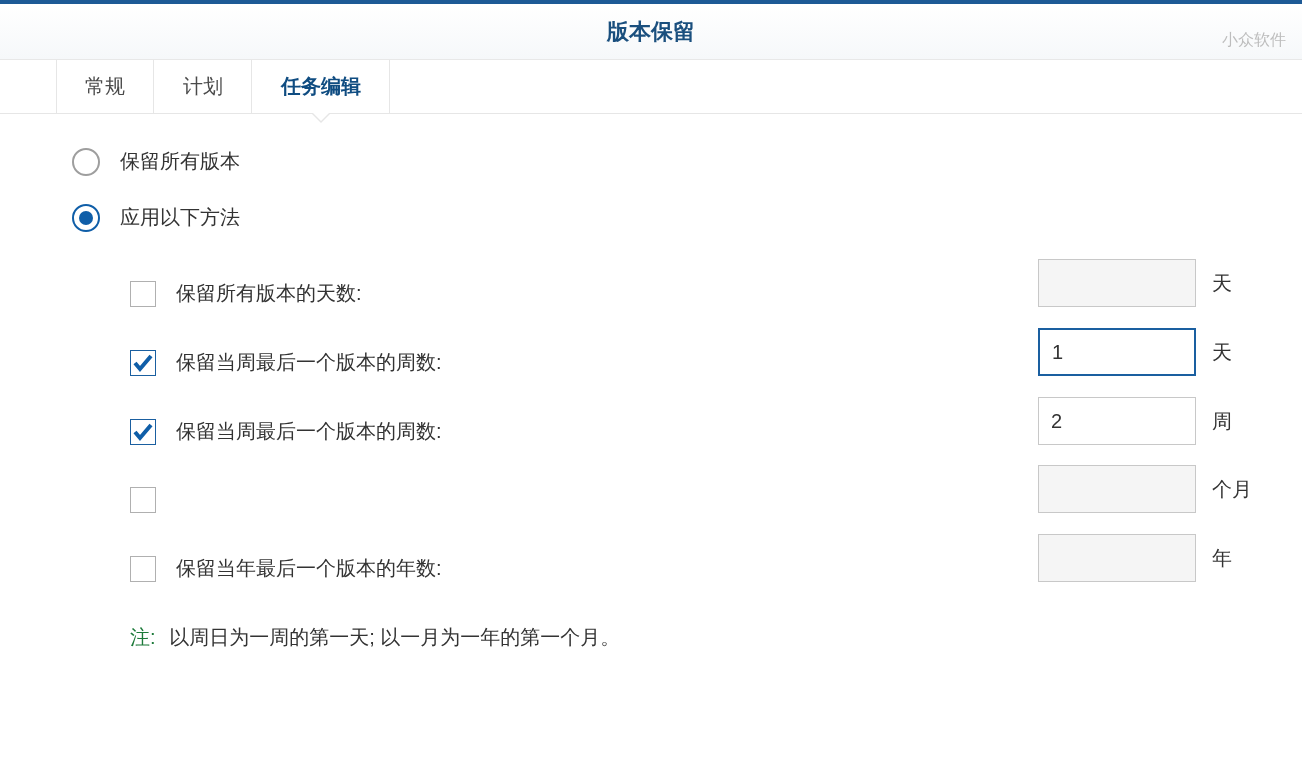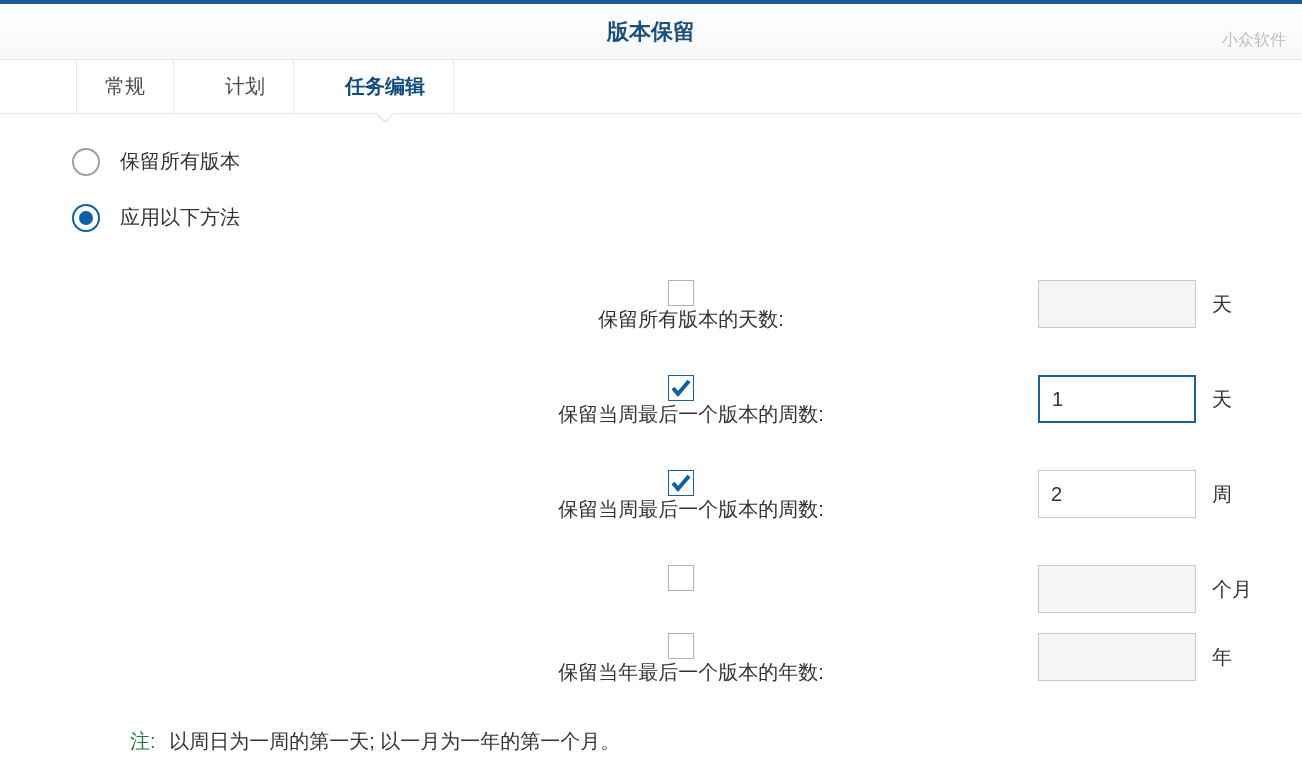--- a/index.html
+++ b/index.html
@@ -31,25 +31,24 @@
     }
     .watermark {
       position: absolute;
       right: 16px;
       top: 26px;
       font-size: 16px;
       color: #bdbdbd;
     }
     .tabs {
       display: flex;
-      padding-left: 76px;
+      padding-left: 56px;
       height: 54px;
       border-bottom: 1px solid #e6e6e6;
       position: relative;
-      gap: 22px;
     }
     .tab {
       padding: 0 28px;
       display: flex;
       align-items: center;
       font-size: 20px;
       color: #4a4a4a;
       border-right: 1px solid #e6e6e6;
       border-left: 1px solid transparent;
       cursor: pointer;
@@ -110,24 +109,23 @@
       width: 14px; height: 14px;
       background: #0f5ea8;
       border-radius: 50%;
     }
     .options {
       padding-left: 58px;
       padding-top: 20px;
     }
     .option-row {
       display: flex;
-      align-items: center;
+      align-items: flex-end;
       margin-bottom: 42px;
       position: relative;
-      flex-direction: column;
     }
     .checkbox {
       width: 26px; height: 26px;
       border: 1px solid #b0b0b0;
       background: #fff;
       margin-right: 20px;
       display: inline-flex;
       align-items: center;
       justify-content: center;
       cursor: pointer;

